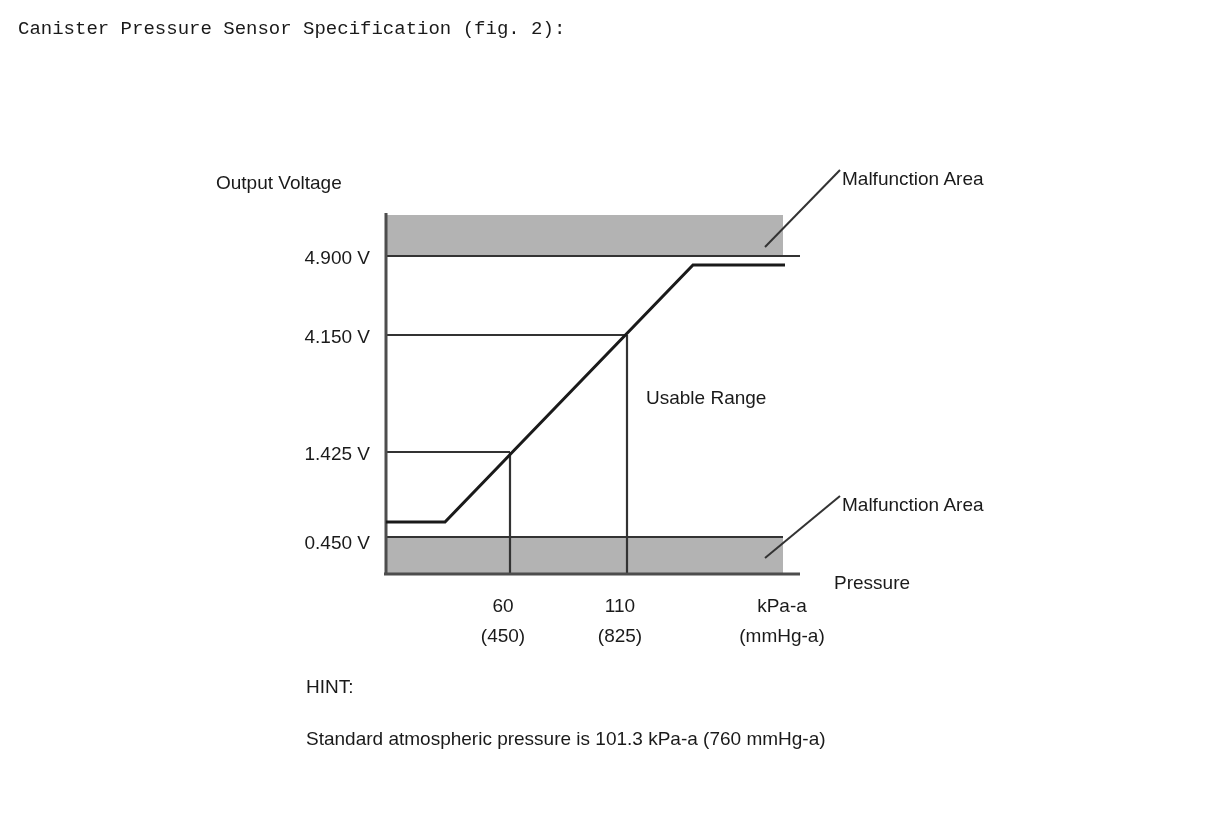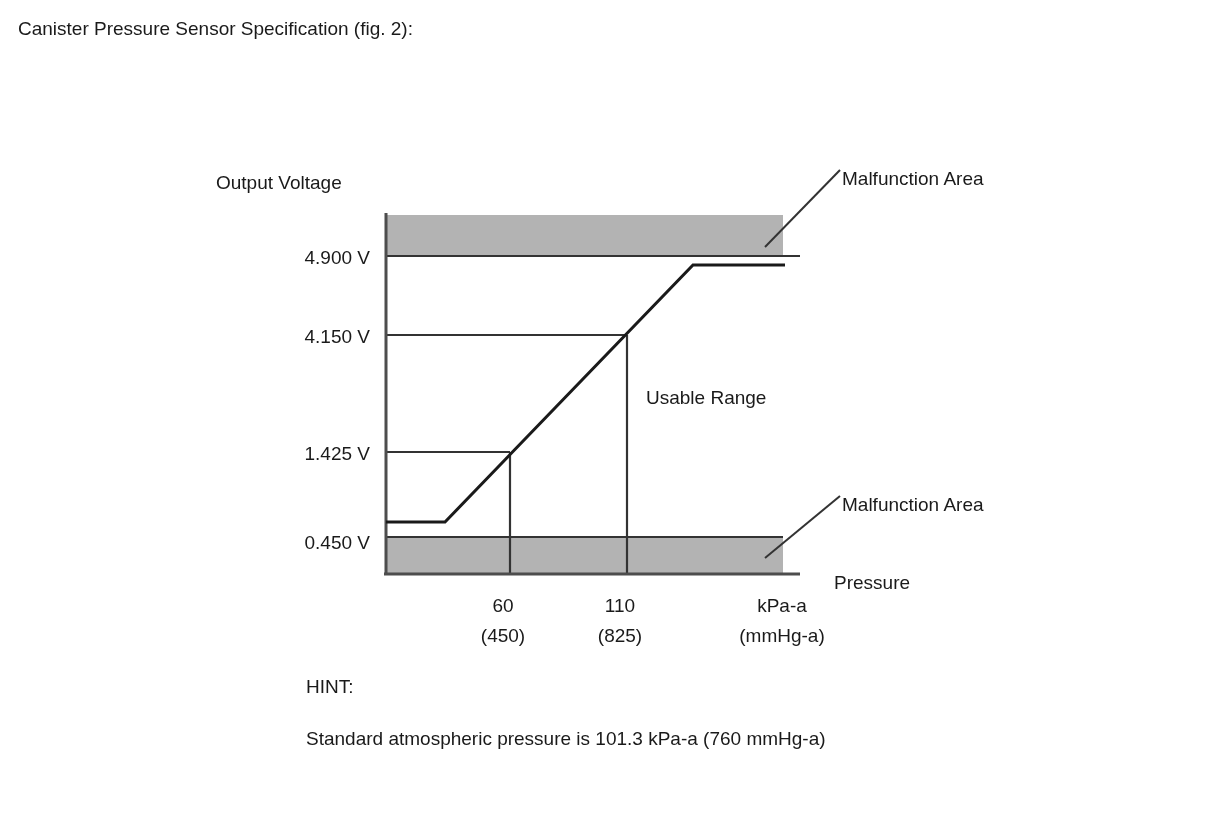--- a/index.html
+++ b/index.html
@@ -21,20 +21,21 @@
     width: 1210px;
     height: 814px;
   }
   .doc-title {
     position: absolute;
     left: 18px;
     top: 18px;
     font-size: 19px;
     color: #1a1a1a;
     white-space: nowrap;
+    font-family: Liberation Mono, monospace;
   }
   .figure-area {
     position: absolute;
     left: 0;
     top: 0;
     width: 1210px;
     height: 814px;
   }
   svg.figure {
     display: block;

